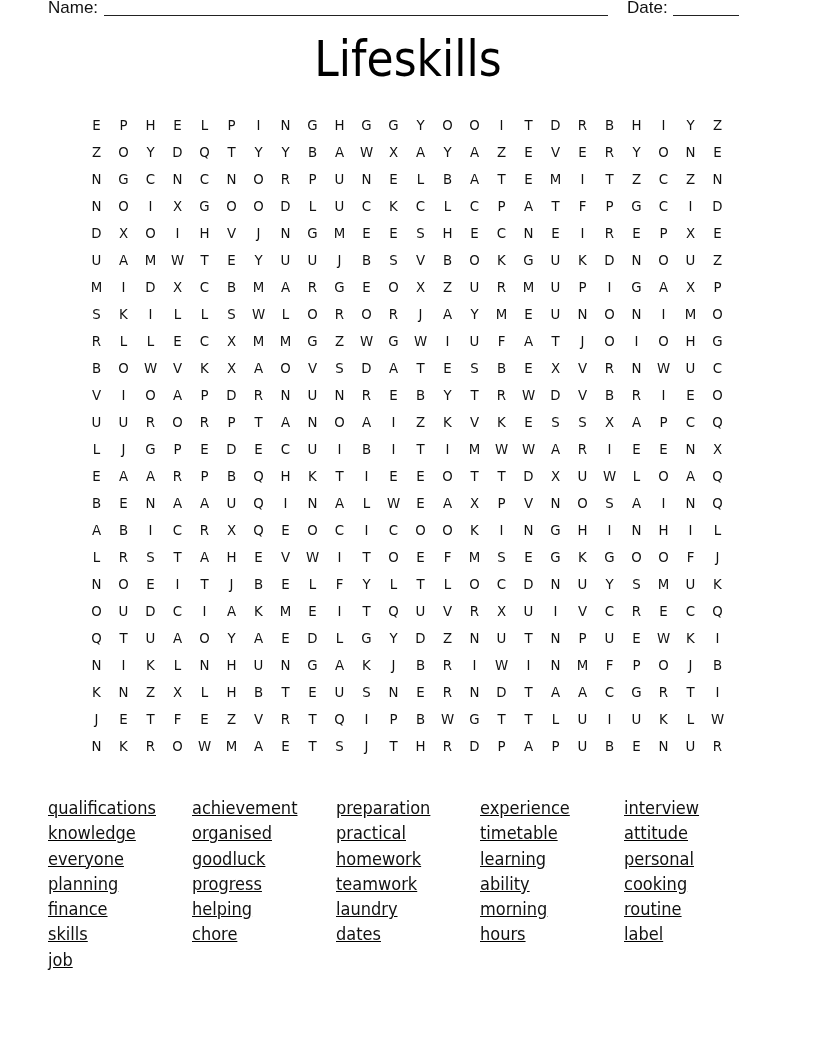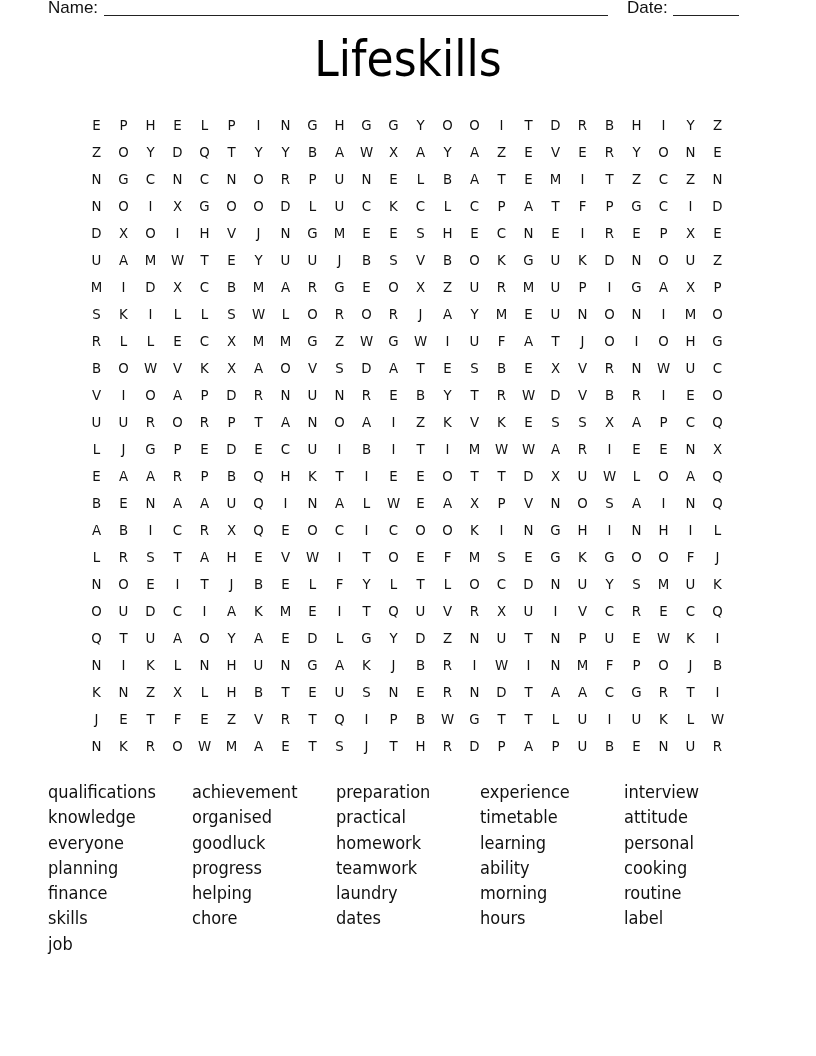--- a/index.html
+++ b/index.html
@@ -19,22 +19,22 @@
     }
     .grid {
       position: absolute; left: 83px; top: 112px;
       display: grid; grid-template-columns: repeat(24, 27px); grid-auto-rows: 27px;
     }
     .cell {
       font-family: "DejaVu Sans", sans-serif; font-size: 14.5px; text-align: center;
       line-height: 27px; color: #111; transform: scaleX(0.92);
     }
     .words {
-      position: absolute; left: 48px; top: 779px;
-      display: grid; grid-template-columns: repeat(5, 144px); grid-auto-rows: 25.3px;
+      position: absolute; left: 48px; top: 795px;
+      display: grid; grid-template-columns: repeat(5, 144px); grid-auto-rows: 25.3px; text-decoration: underline;
     }
     .word {
       font-family: "DejaVu Sans", sans-serif; font-size: 18px; color: #111;
       line-height: 25px; white-space: nowrap; transform-origin: left center; transform: scaleX(0.9);
     }
   </style>
 </head>
 <body>
 
 <div class="header-line">

